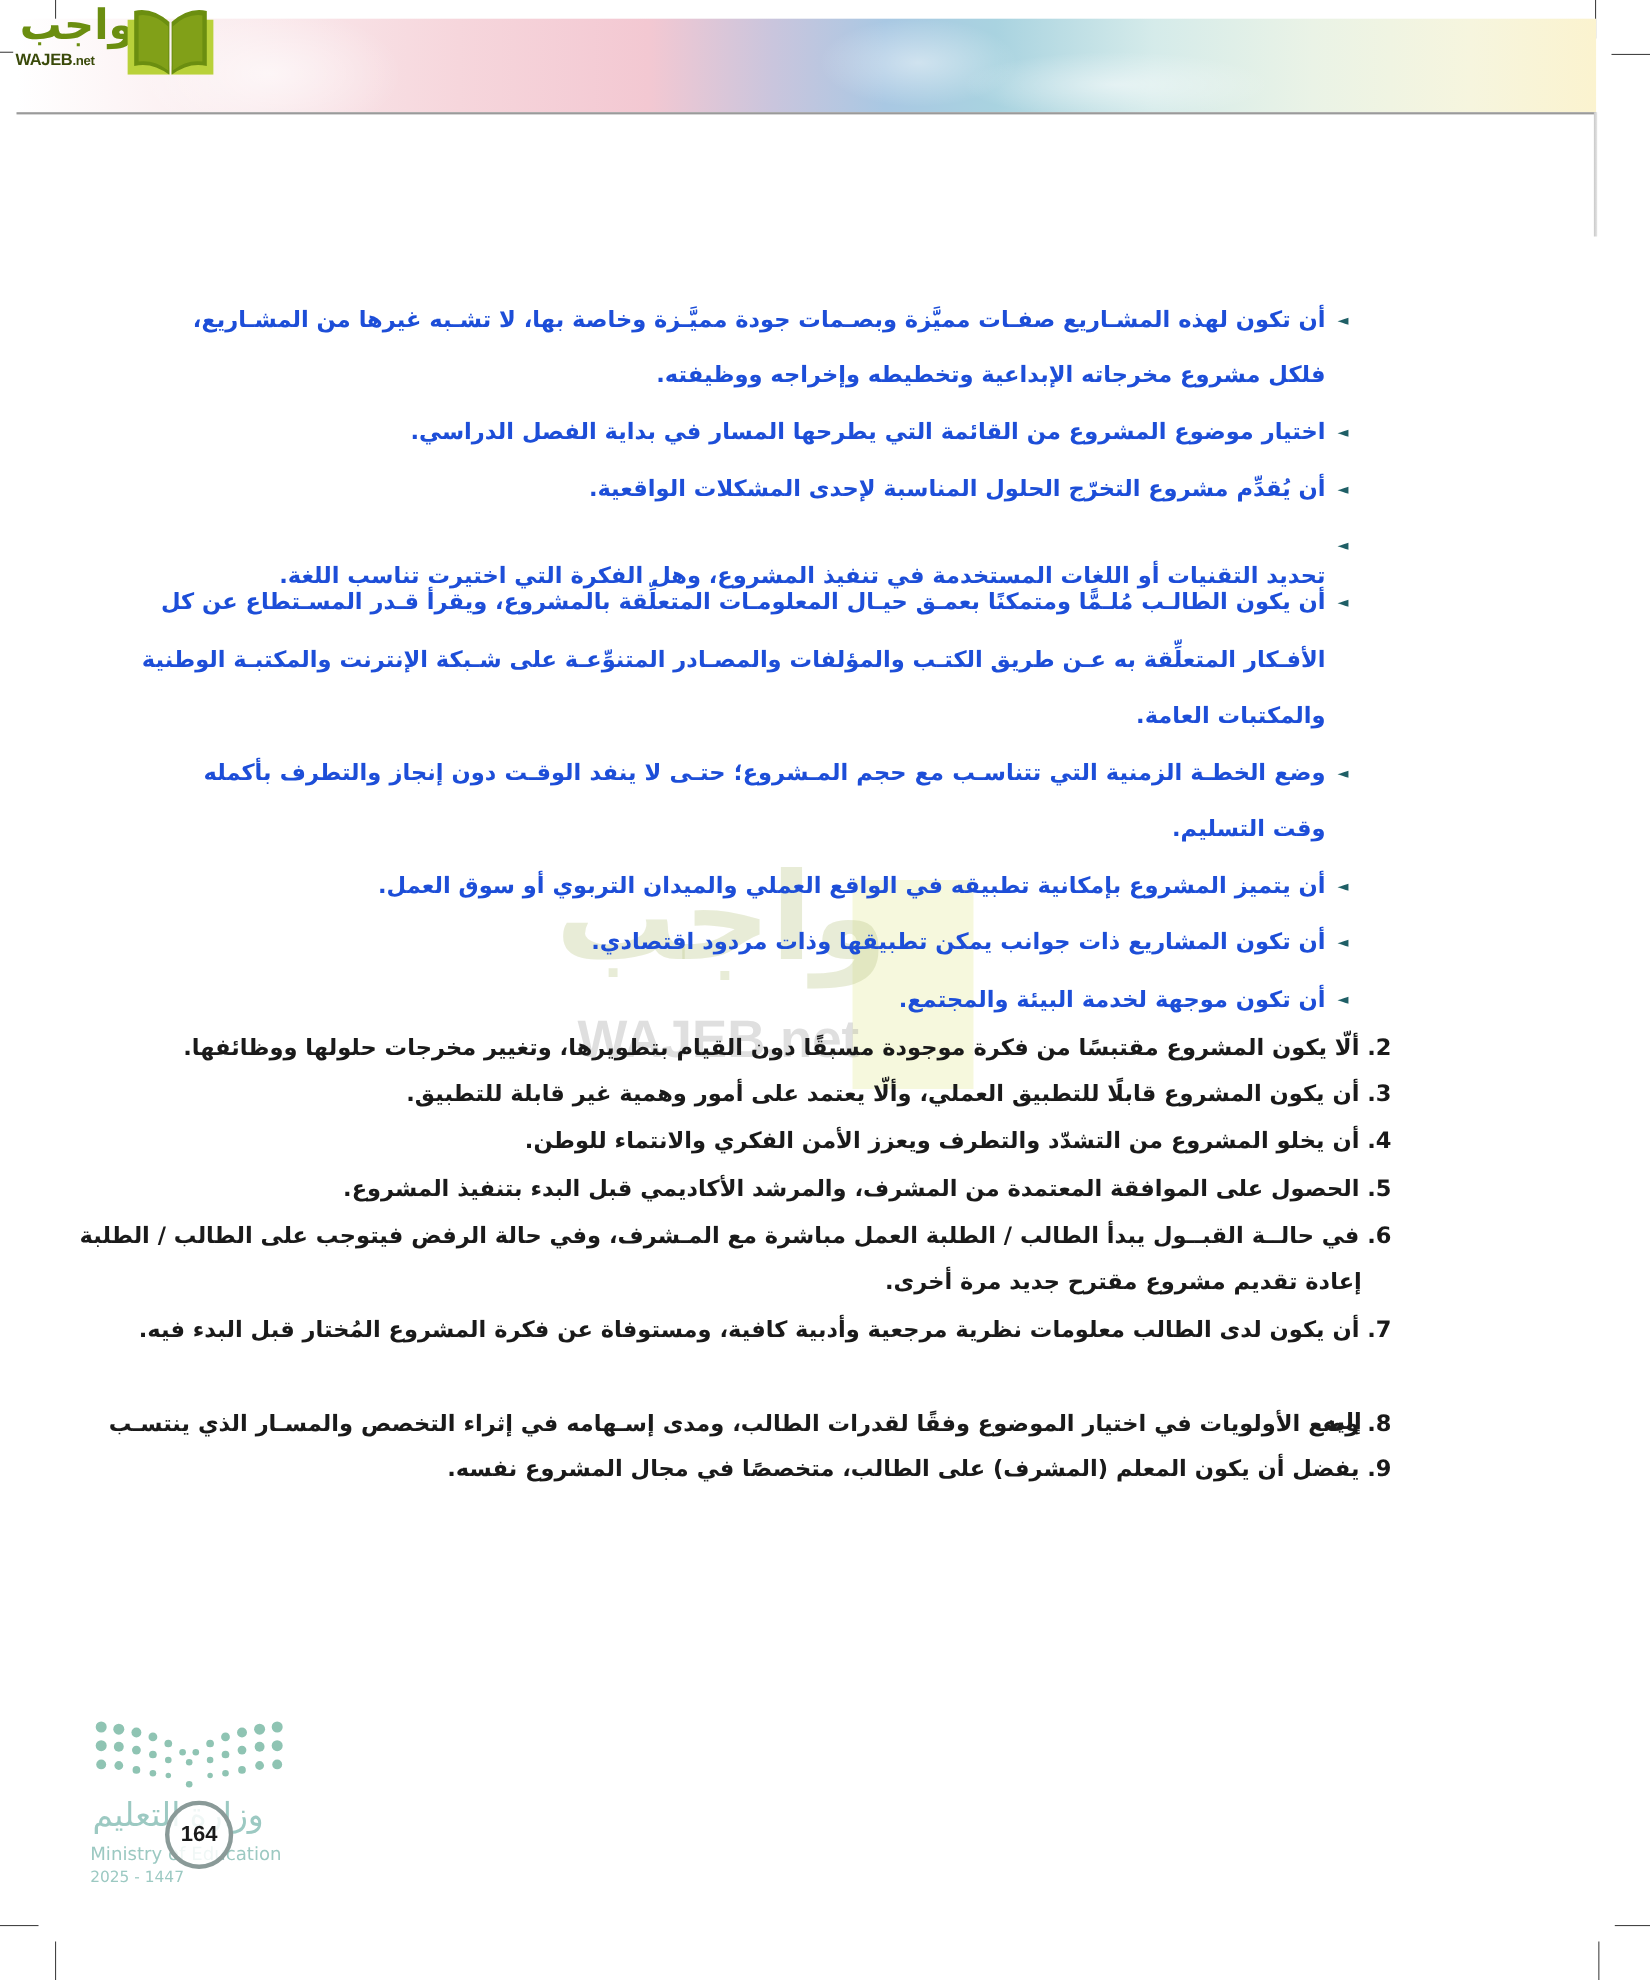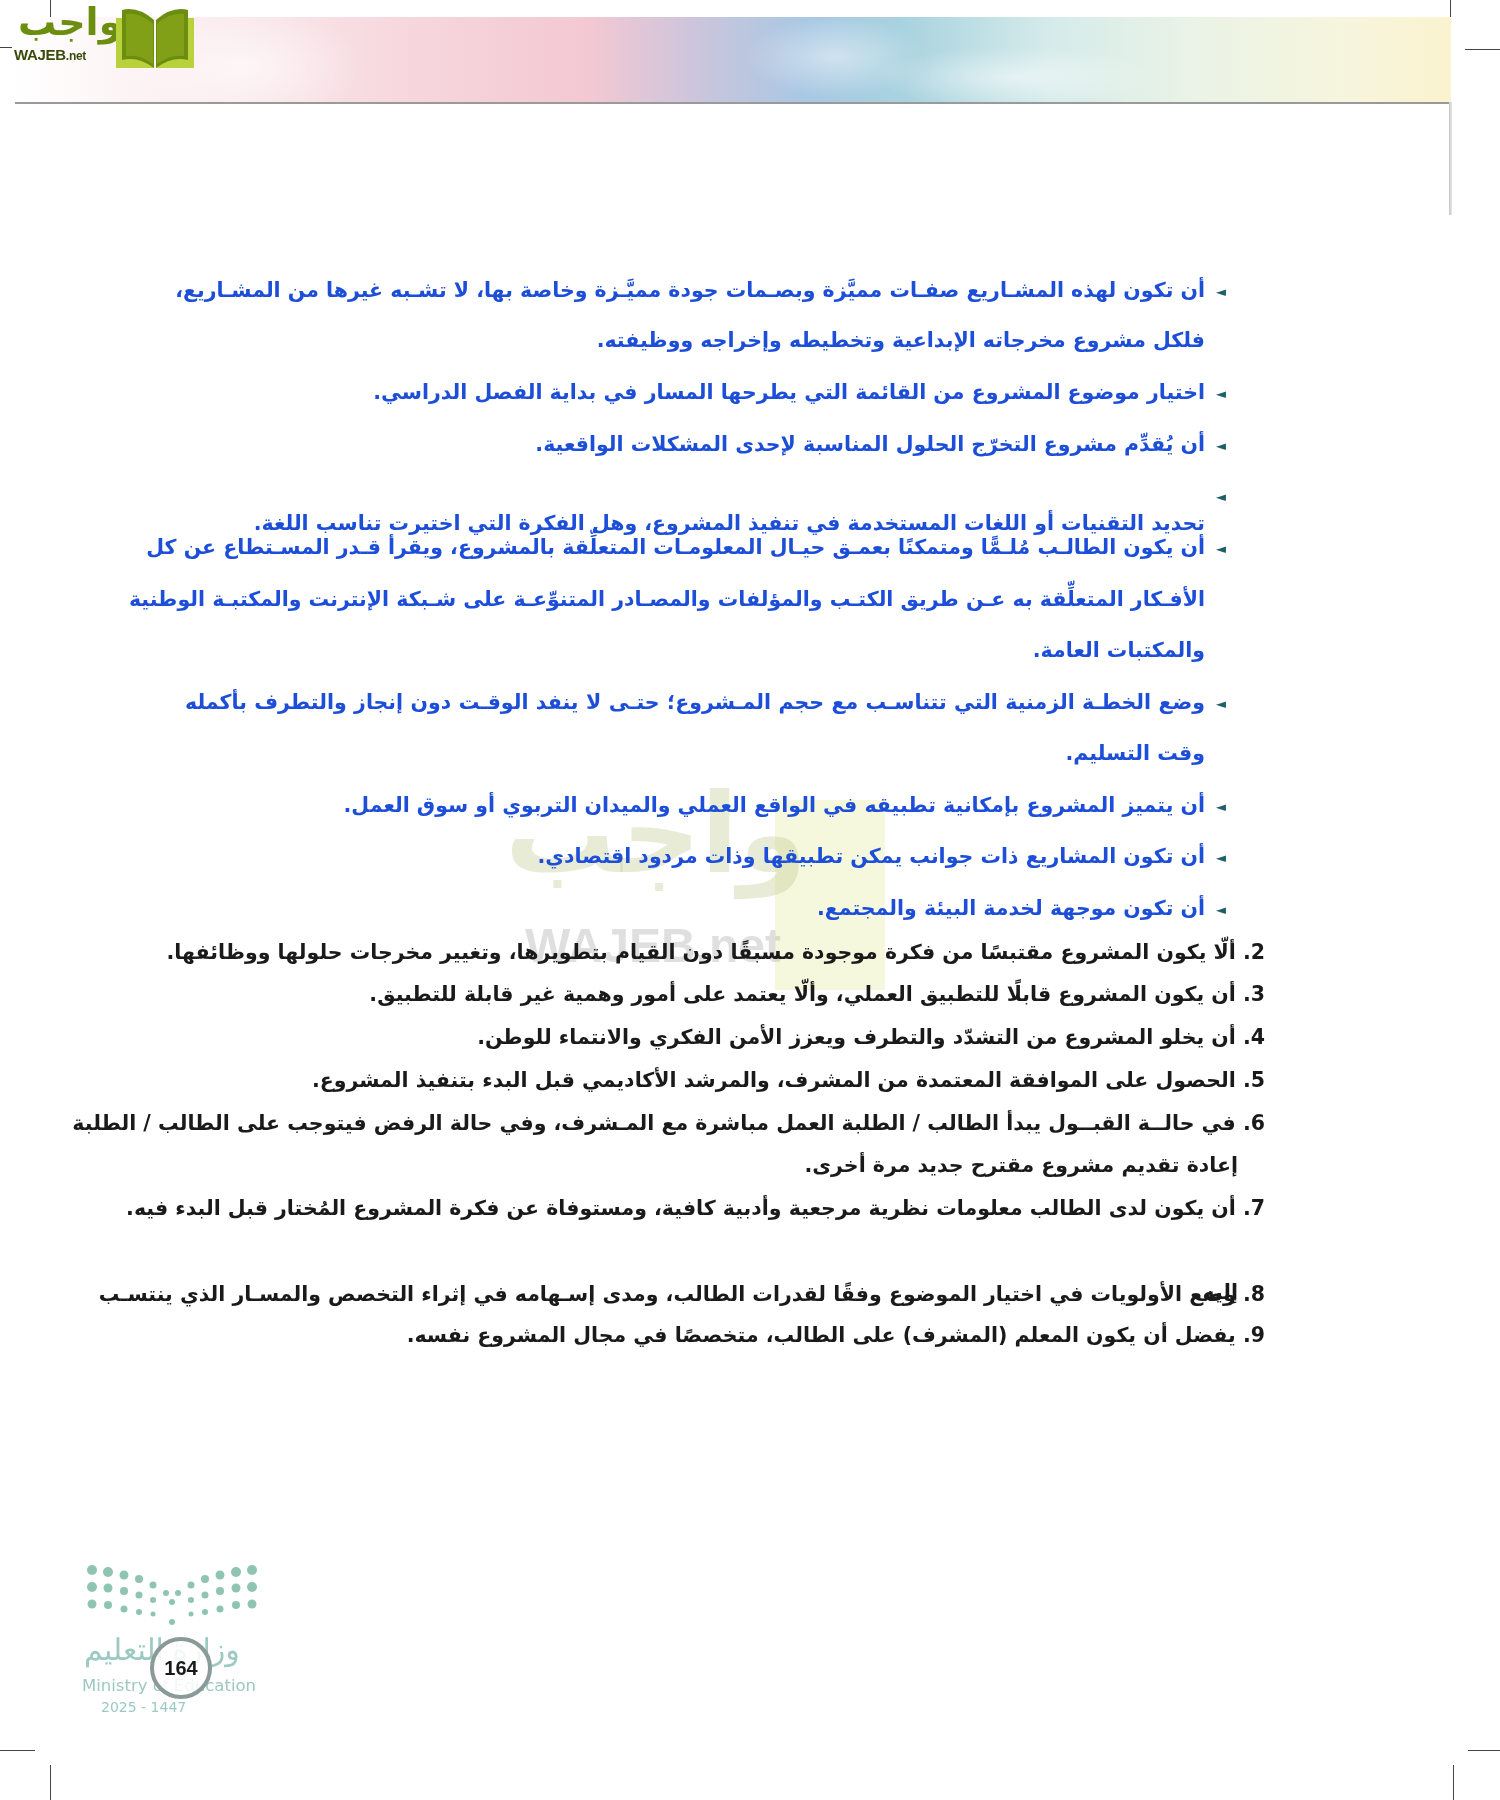--- a/index.html
+++ b/index.html
@@ -38,21 +38,21 @@
     font-family:"Liberation Sans", sans-serif; }
   .wm-book { position:absolute; left:270px; top:10px; width:110px; height:190px;
     background:rgba(235,240,180,0.45); }
 
   .moe { position:absolute; left:82px; top:1560px; width:190px; height:170px; }
   .moe-ar { position:absolute; left:2px; top:72px; font-size:30px; color:#9cc9c2; direction:rtl;
     font-family:Liberation Sans, sans-serif; letter-spacing:2px; }
   .moe-en { position:absolute; left:0; top:116px; font-size:16.5px; color:#9cc9c2;
     font-family:"DejaVu Sans", sans-serif; }
   .moe-year { position:absolute; left:0; top:139px; font-size:14px; color:#9cc9c2;
-    font-family:"DejaVu Sans", sans-serif;margin-left:19px; }
+    font-family:"DejaVu Sans", sans-serif; }
   .page-circle { position:absolute; left:150px; top:1637px; width:54px; height:54px; border-radius:50%;
     border:4px solid #8a9a98; background:rgba(255,255,255,0.85); display:flex; align-items:center; justify-content:center; }
   .page-num { font-size:20px; font-weight:bold; color:#1a1a1a; font-family:"Liberation Sans", sans-serif; }
 </style>
 </head>
 <body>
 
 <div class="crop" style="left:50px;top:0;width:1px;height:40px;"></div>
 <div class="crop" style="left:0;top:47px;width:12px;height:1px;"></div>
 <div class="crop" style="left:1450px;top:0;width:1px;height:35px;"></div>

